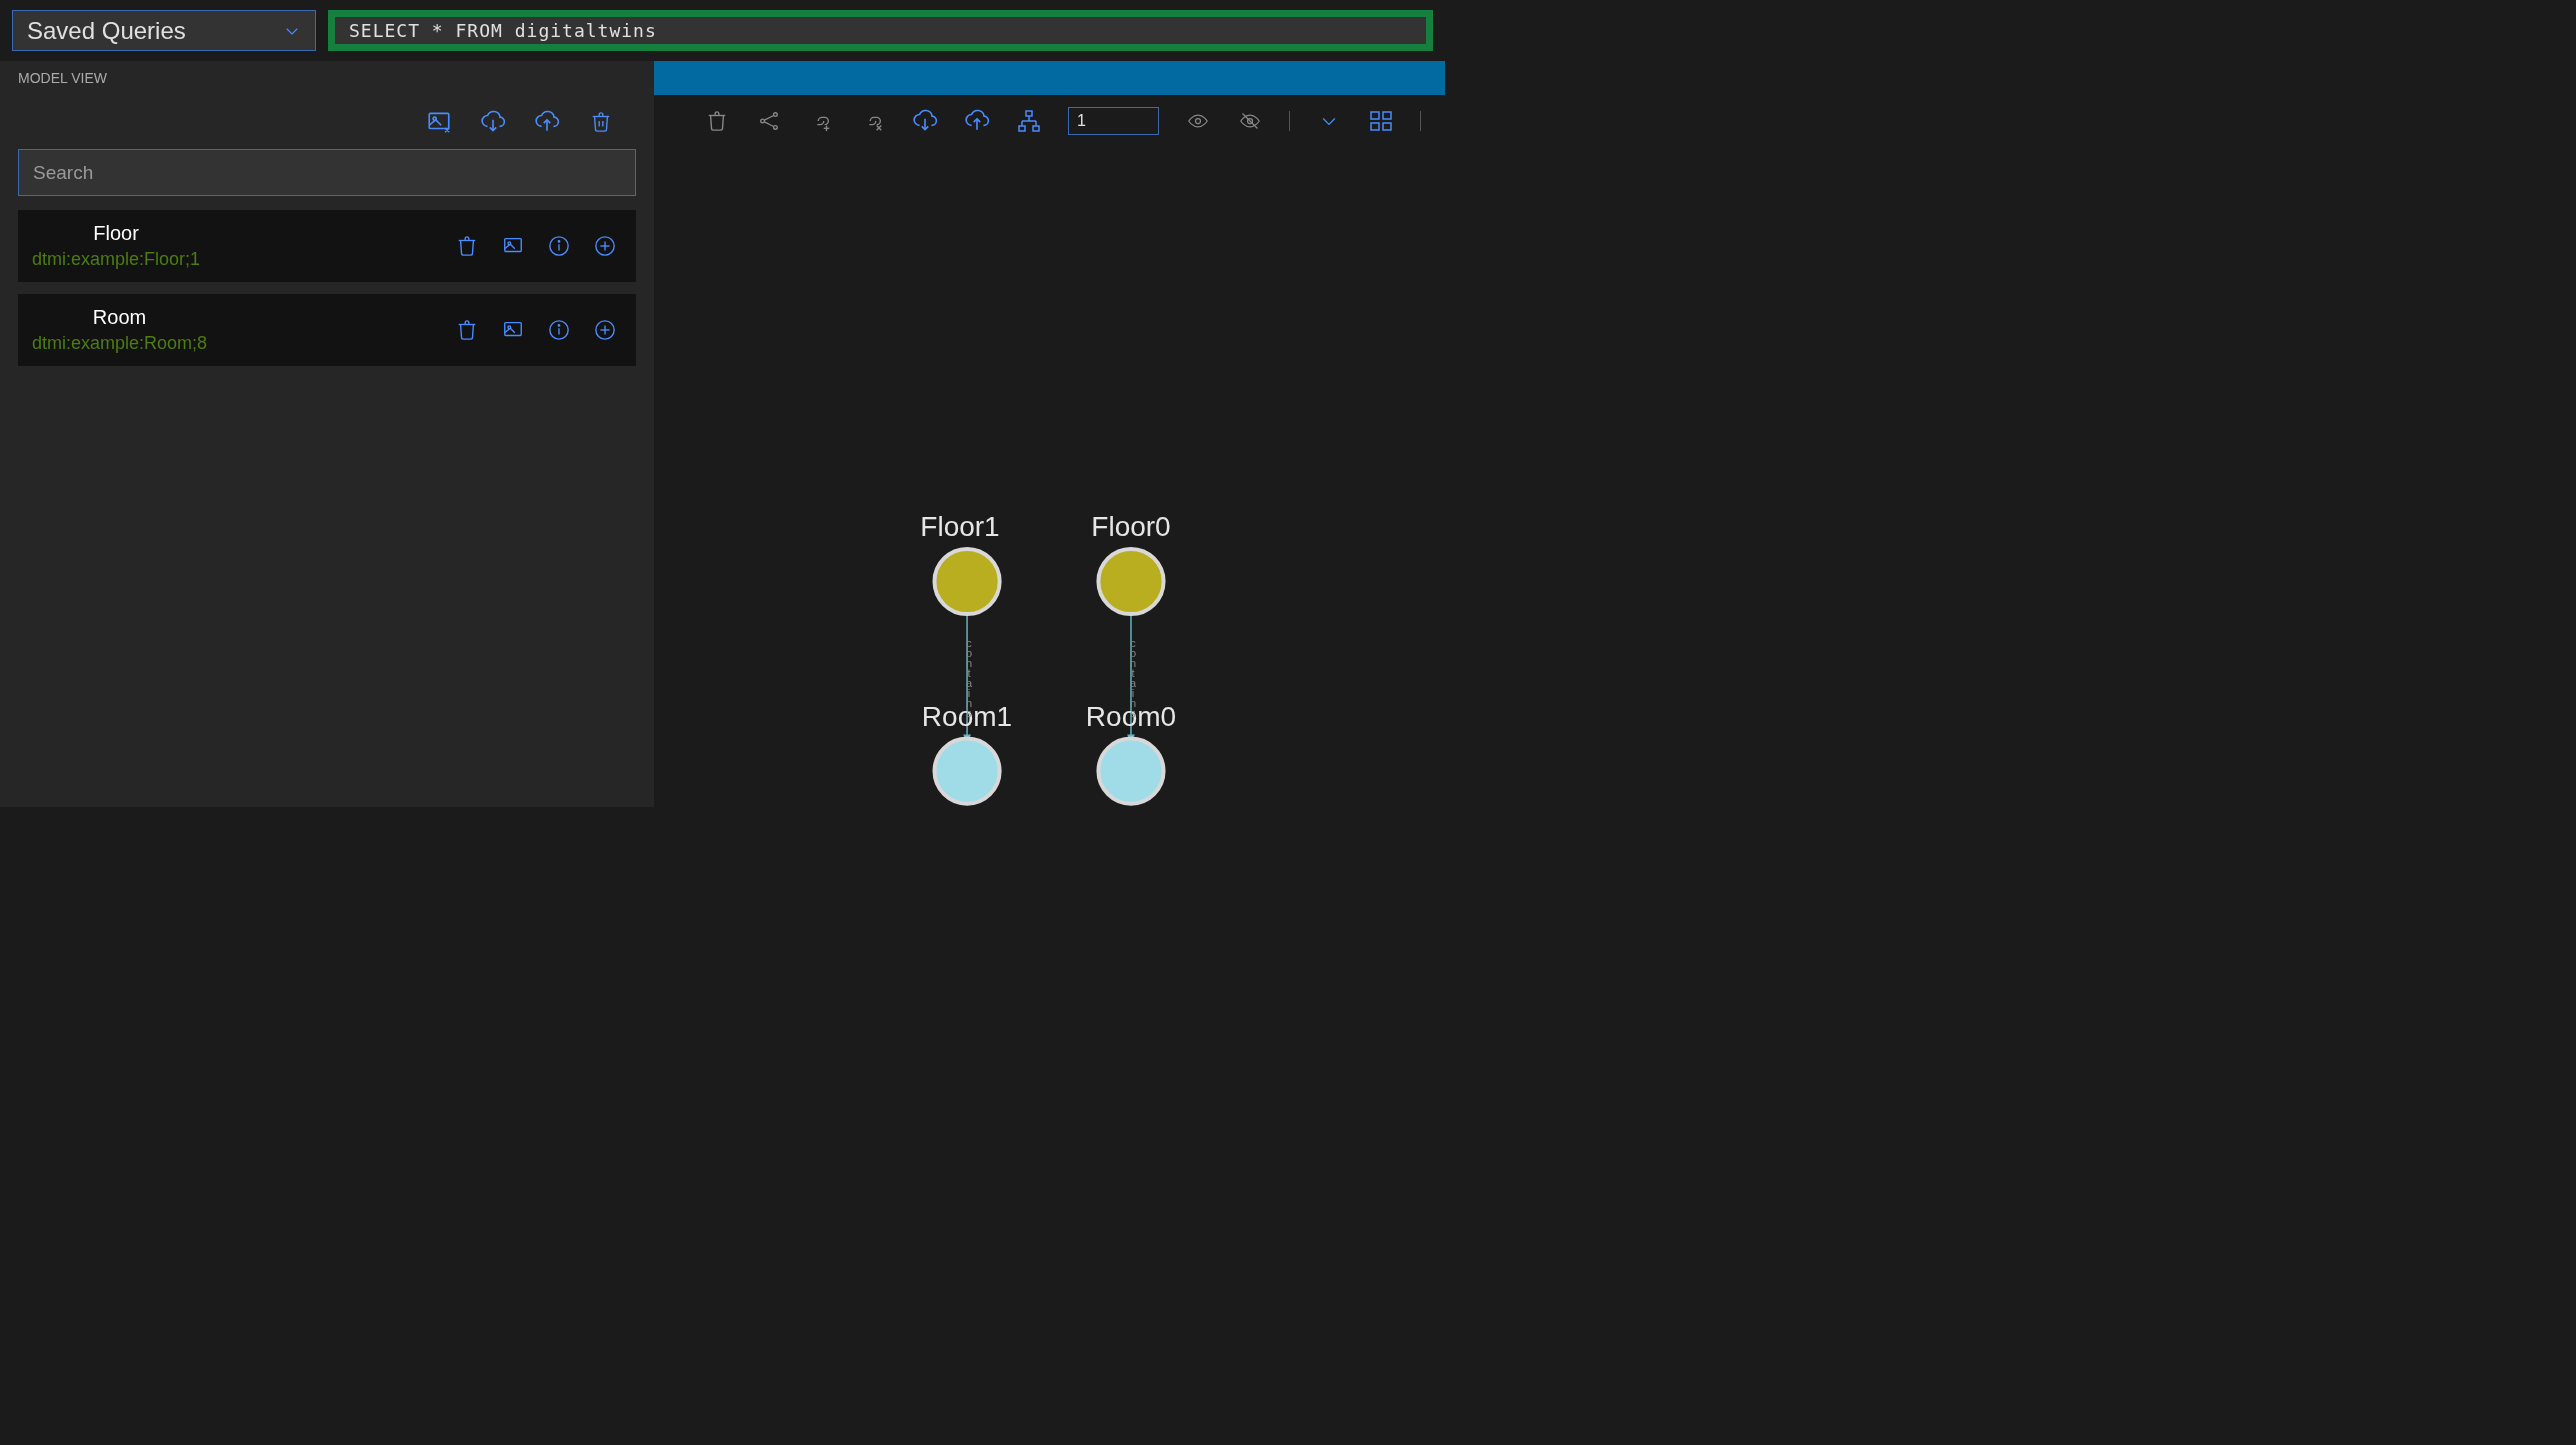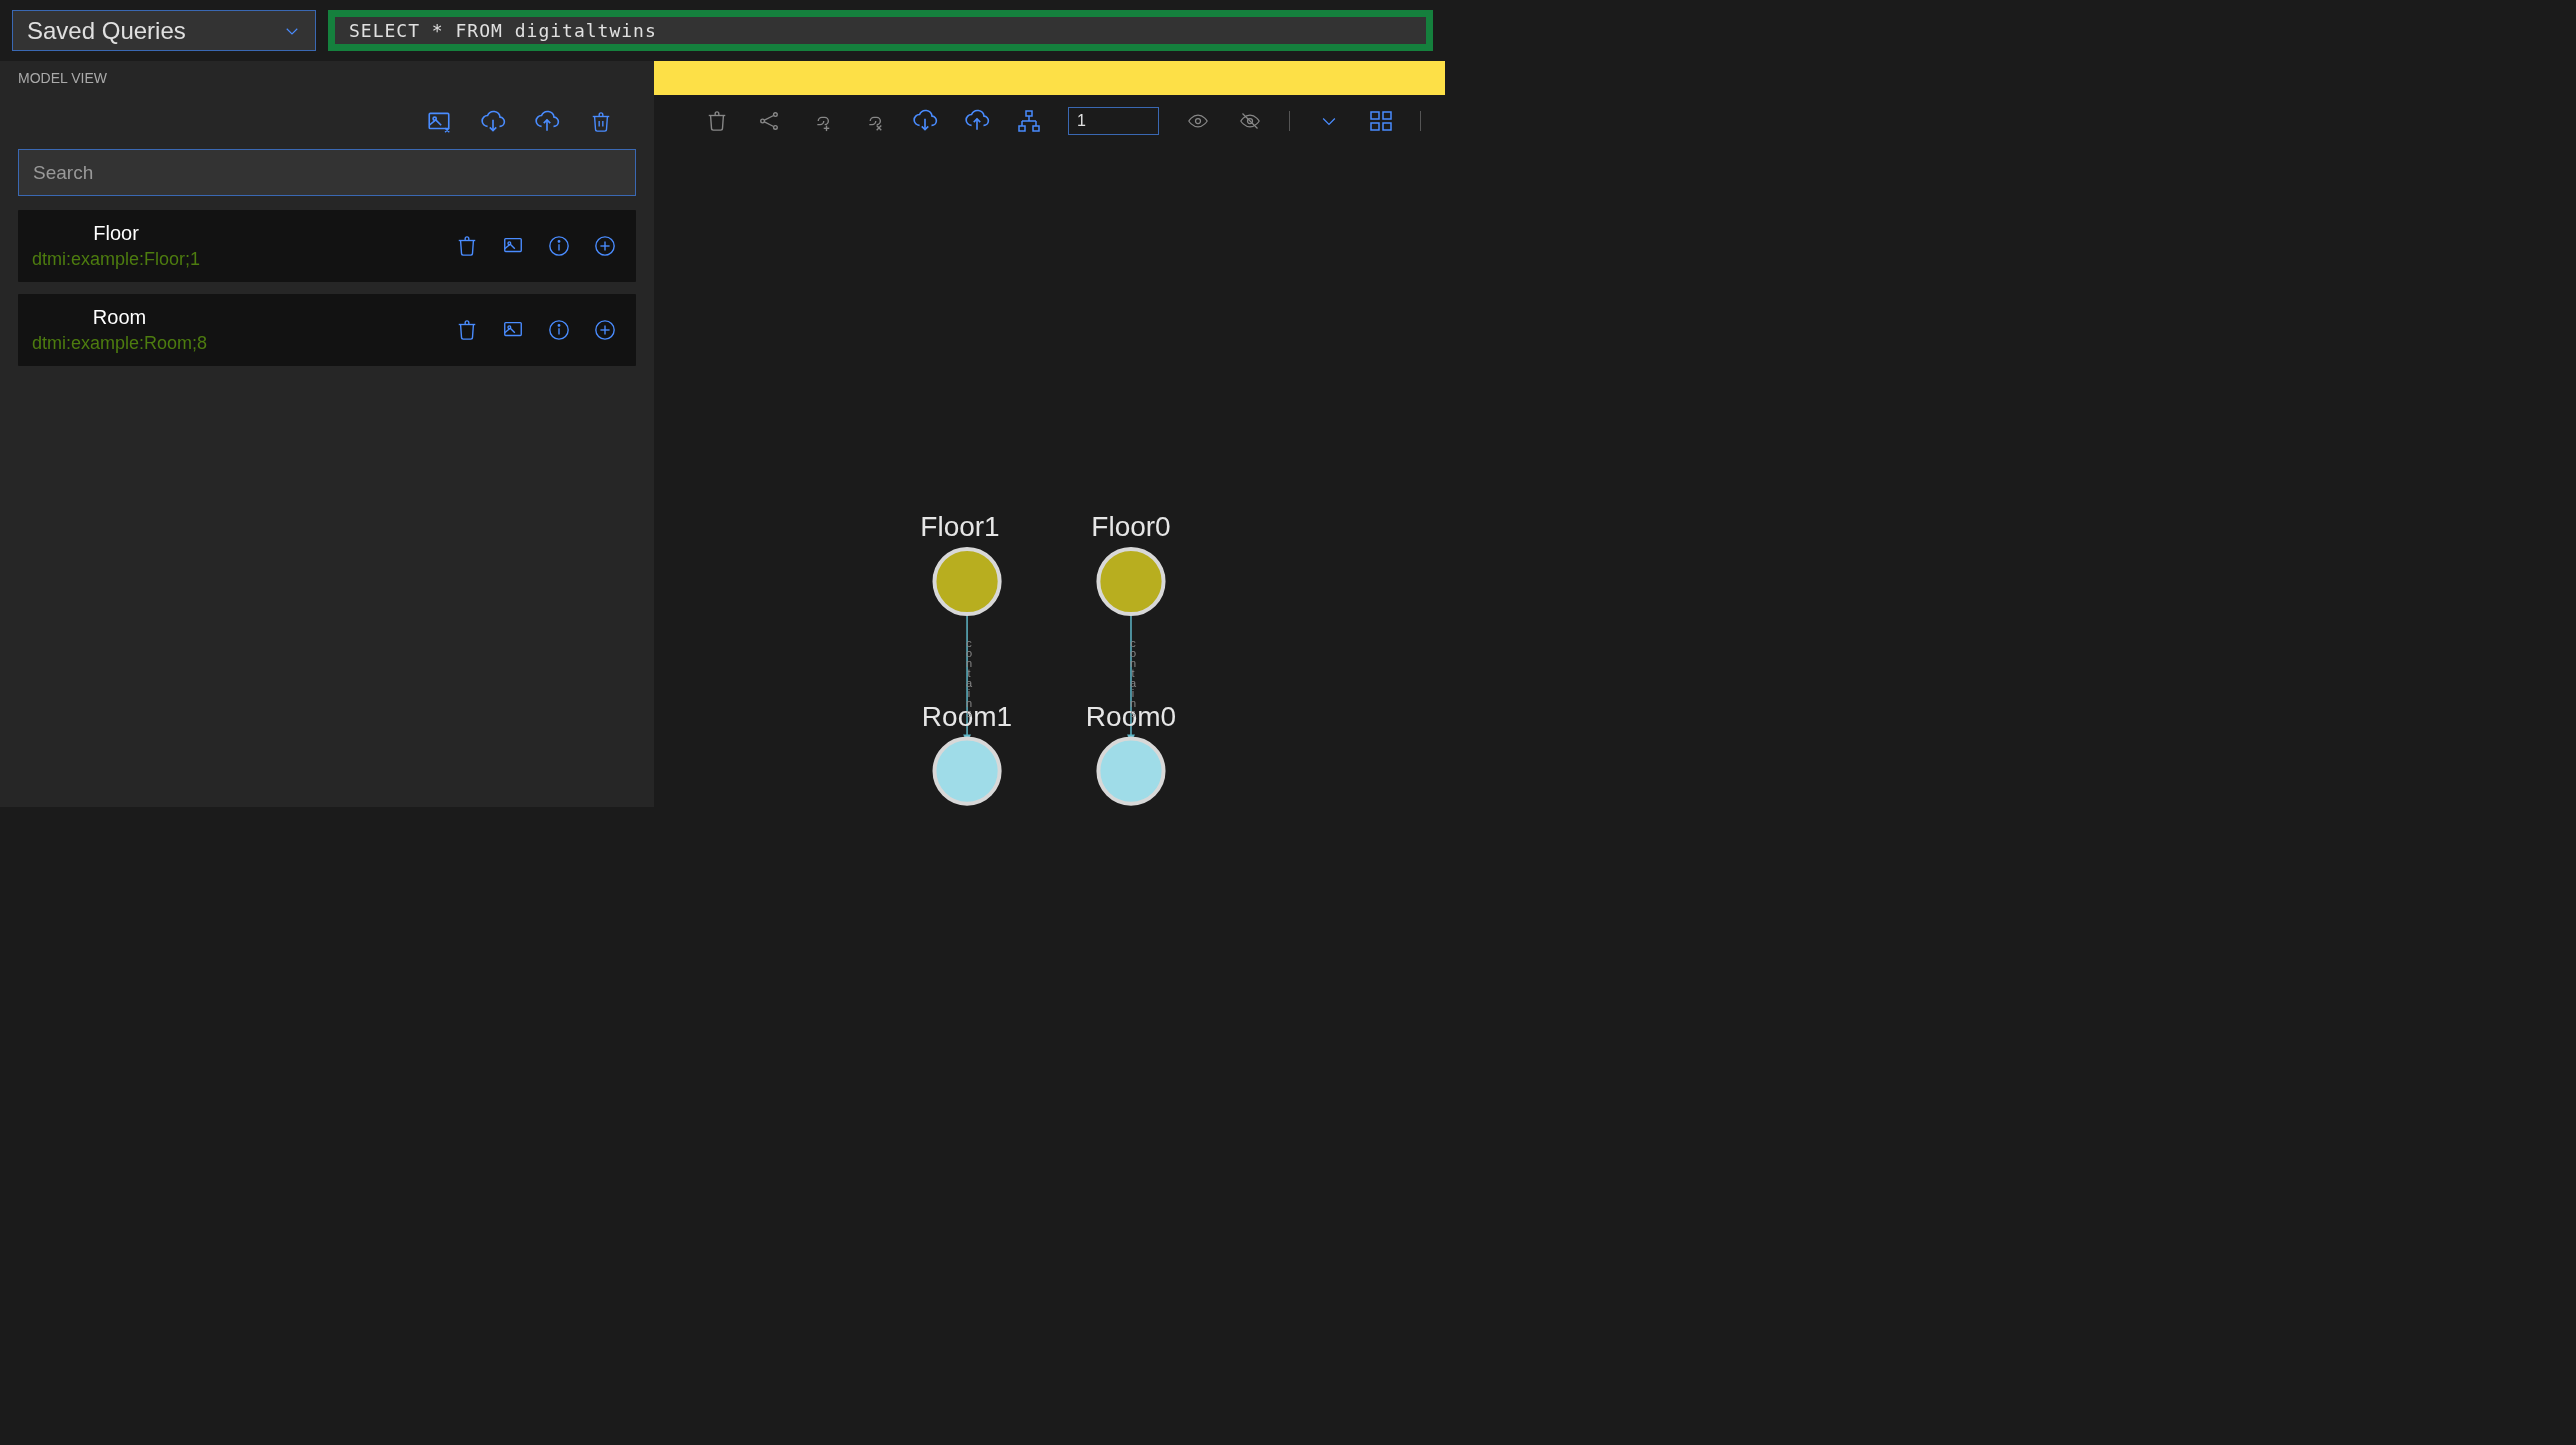--- a/index.html
+++ b/index.html
@@ -48,21 +48,21 @@
     font-family: 'Consolas', monospace;
     font-size: 18px;
     padding: 0 14px;
     outline: none;
     letter-spacing: 1px;
   }
   
   .tabs-row {
     display: flex;
     height: 34px;
-    background: #fde047;
+    background: #0369a1;
   }
   .left-tabs {
     width: 654px;
     display: flex;
     background: #262626;
   }
   .right-tabs {
     flex: 1;
     display: flex;
     margin-left: 2px;

